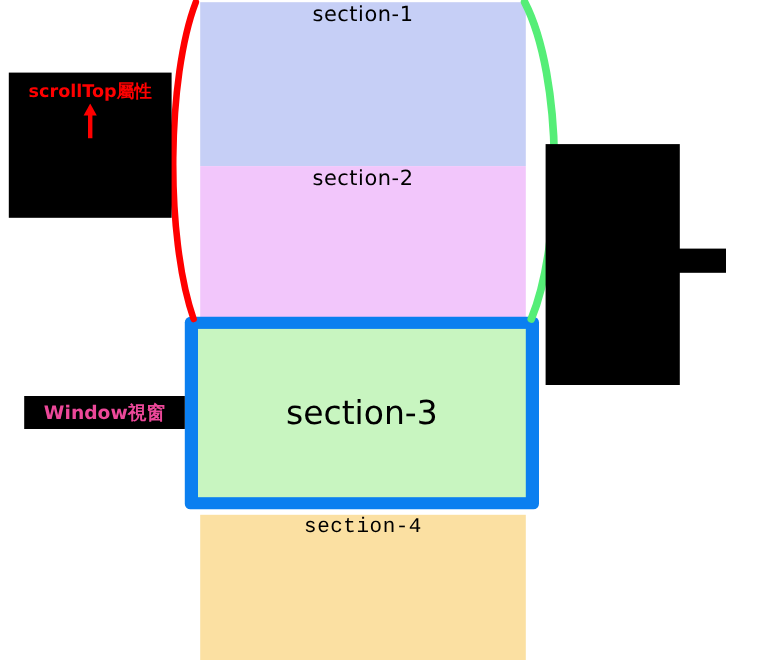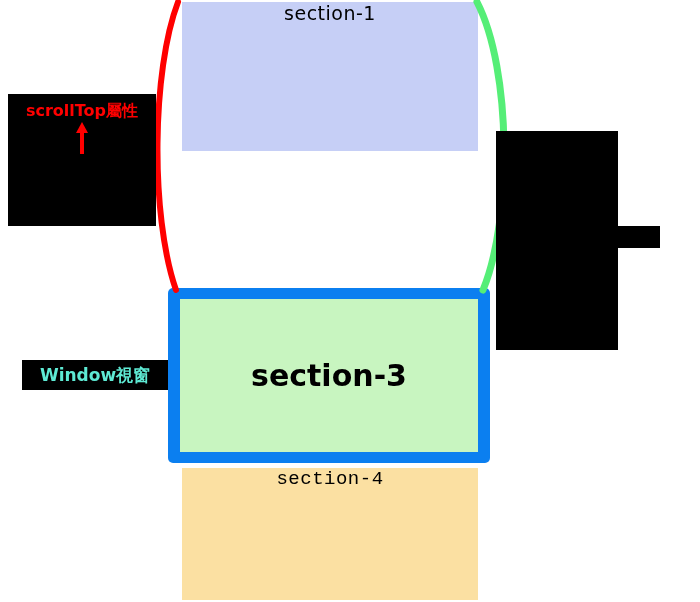--- a/index.html
+++ b/index.html
@@ -54,21 +54,20 @@
     position: static;
     width: 100%;
     height: 100%;
     background: #c8f5c0;
     display: flex;
     align-items: center;
     justify-content: center;
     font-size: 30px;
     font-family: "DejaVu Sans", sans-serif;
     color: #000000;
-    font-weight: bold;
   }
 
   
   #curves {
     position: absolute;
     left: 0;
     top: 0;
     width: 700px;
     height: 602px;
     pointer-events: none;
@@ -83,21 +82,20 @@
     height: 132px;
     background: #000000;
     color: #ff0000;
     font-family: "DejaVu Sans", sans-serif;
     font-weight: bold;
     font-size: 16px;
     line-height: 1.15;
     text-align: center;
     box-sizing: border-box;
     padding-top: 8px;
-    margin-top: 28px;
   }
   #scrolltop-note .line-top { white-space: nowrap; }
   #scrolltop-note .arrow-gap { height: 36px; position: relative; }
   #scrolltop-note .line-bot1 { white-space: nowrap; margin-top: 0px; }
   #scrolltop-note .line-bot2 { white-space: nowrap; }
 
   .up-arrow {
     position: absolute;
     left: 50%;
     top: 2px;
@@ -107,21 +105,21 @@
   }
 
   
   #window-label {
     position: absolute;
     left: 22px;
     top: 360px;
     width: 146px;
     height: 30px;
     background: #000000;
-    color: #5eead4;
+    color: #ec4899;
     font-family: "DejaVu Sans", sans-serif;
     font-weight: bold;
     font-size: 17px;
     display: flex;
     align-items: center;
     justify-content: center;
     white-space: nowrap;
   }
 
   
@@ -156,20 +154,23 @@
 </style>
 </head>
 <body>
 
 <div id="stage">
 
   <div class="section" id="section-1">
     <span>section-1</span>
   </div>
 
+  <div class="section" id="section-2">
+    <span>section-2</span>
+  </div>
 
   <div id="section-3-frame">
     <div id="section-3">
       <span>section-3</span>
     </div>
   </div>
 
   <div class="section" id="section-4">
     <span>section-4</span>
   </div>

